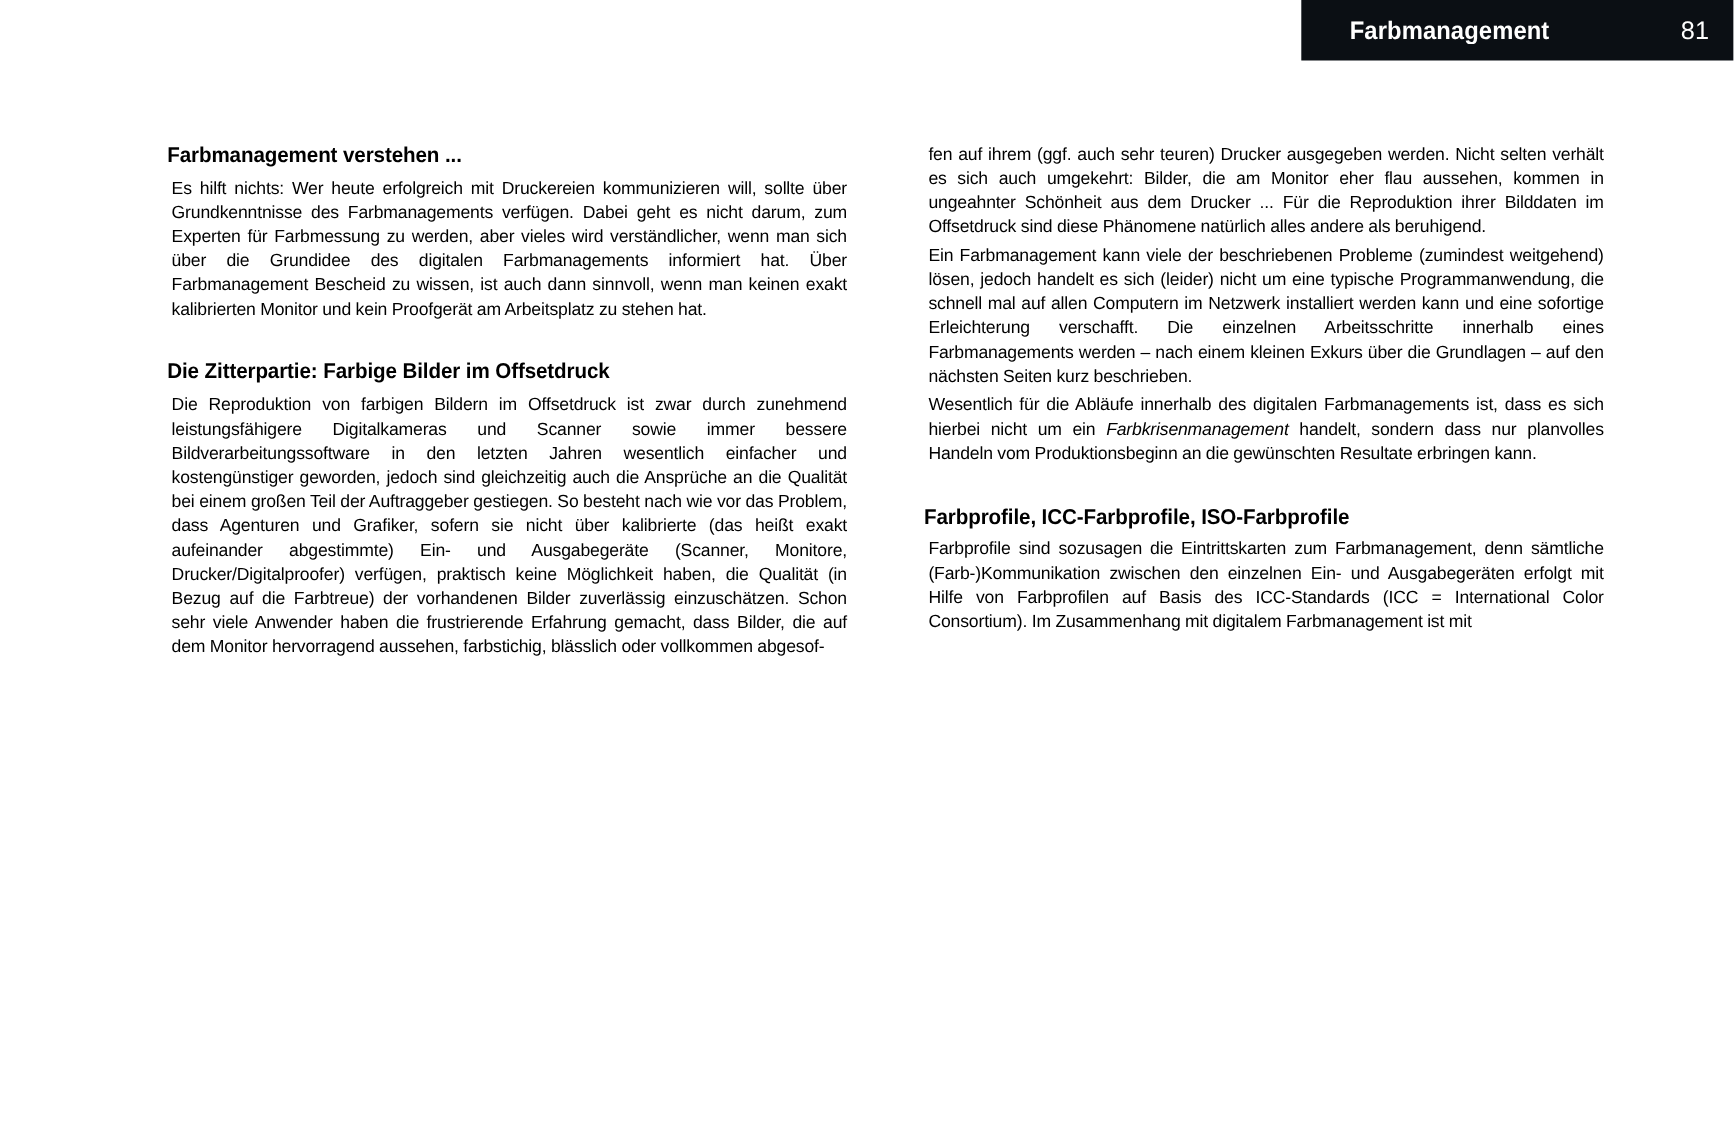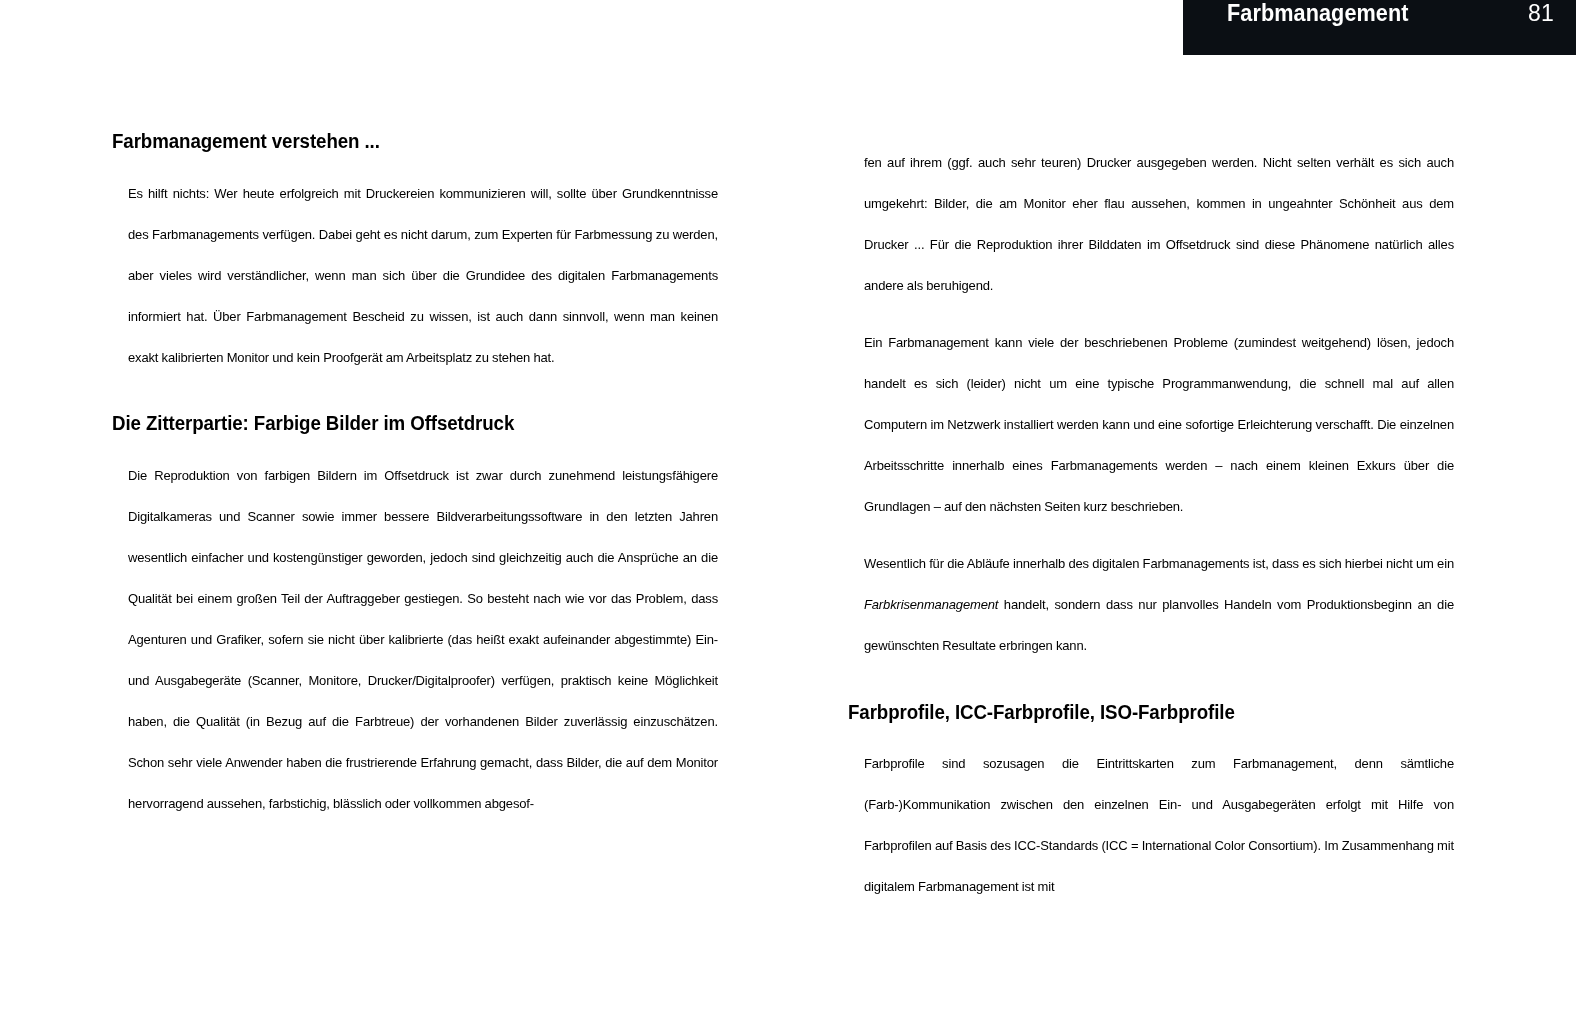--- a/index.html
+++ b/index.html
@@ -19,20 +19,21 @@
 
   
   .page-header {
     position: absolute;
     top: 0;
     left: 1183px;
     width: 393px;
     height: 55px;
     background: #0b0f14;
     display: flex;
+    align-items: center;
     justify-content: space-between;
     box-sizing: border-box;
     padding: 0 22px 0 44px;
   }
   .page-header .chapter-title {
     color: #ffffff;
     font-weight: bold;
     font-size: 23px;
     letter-spacing: 0.1px;
     transform: scaleX(0.94);
@@ -47,22 +48,21 @@
     white-space: nowrap;
   }
 
   
   .content {
     position: absolute;
     top: 126px;
     left: 152px;
     width: 1318px;
     display: flex;
-    gap: 114px;
-    justify-content: flex-end;
+    gap: 66px;
   }
   .column {
     width: 622px;
     flex: 0 0 622px;
   }
 
   h2.section-heading {
     margin: 0;
     font-size: 19.5px;
     font-weight: bold;
@@ -70,23 +70,23 @@
     letter-spacing: -0.1px;
     transform: scaleX(0.96);
     transform-origin: left center;
     white-space: nowrap;
   }
   h2.section-heading.spaced {
     margin-top: 30.6px;
   }
 
   p.body-text {
-    margin: 16px;
-    font-size: 13px;
-    line-height: 41px;
+    margin: 4px;
+    font-size: 16px;
+    line-height: 22px;
     text-align: justify;
     text-justify: inter-word;
     letter-spacing: -0.15px;
     word-spacing: -0.2px;
     hyphens: manual;
   }
   em.emphasis {
   }
 </style>
 </head>

